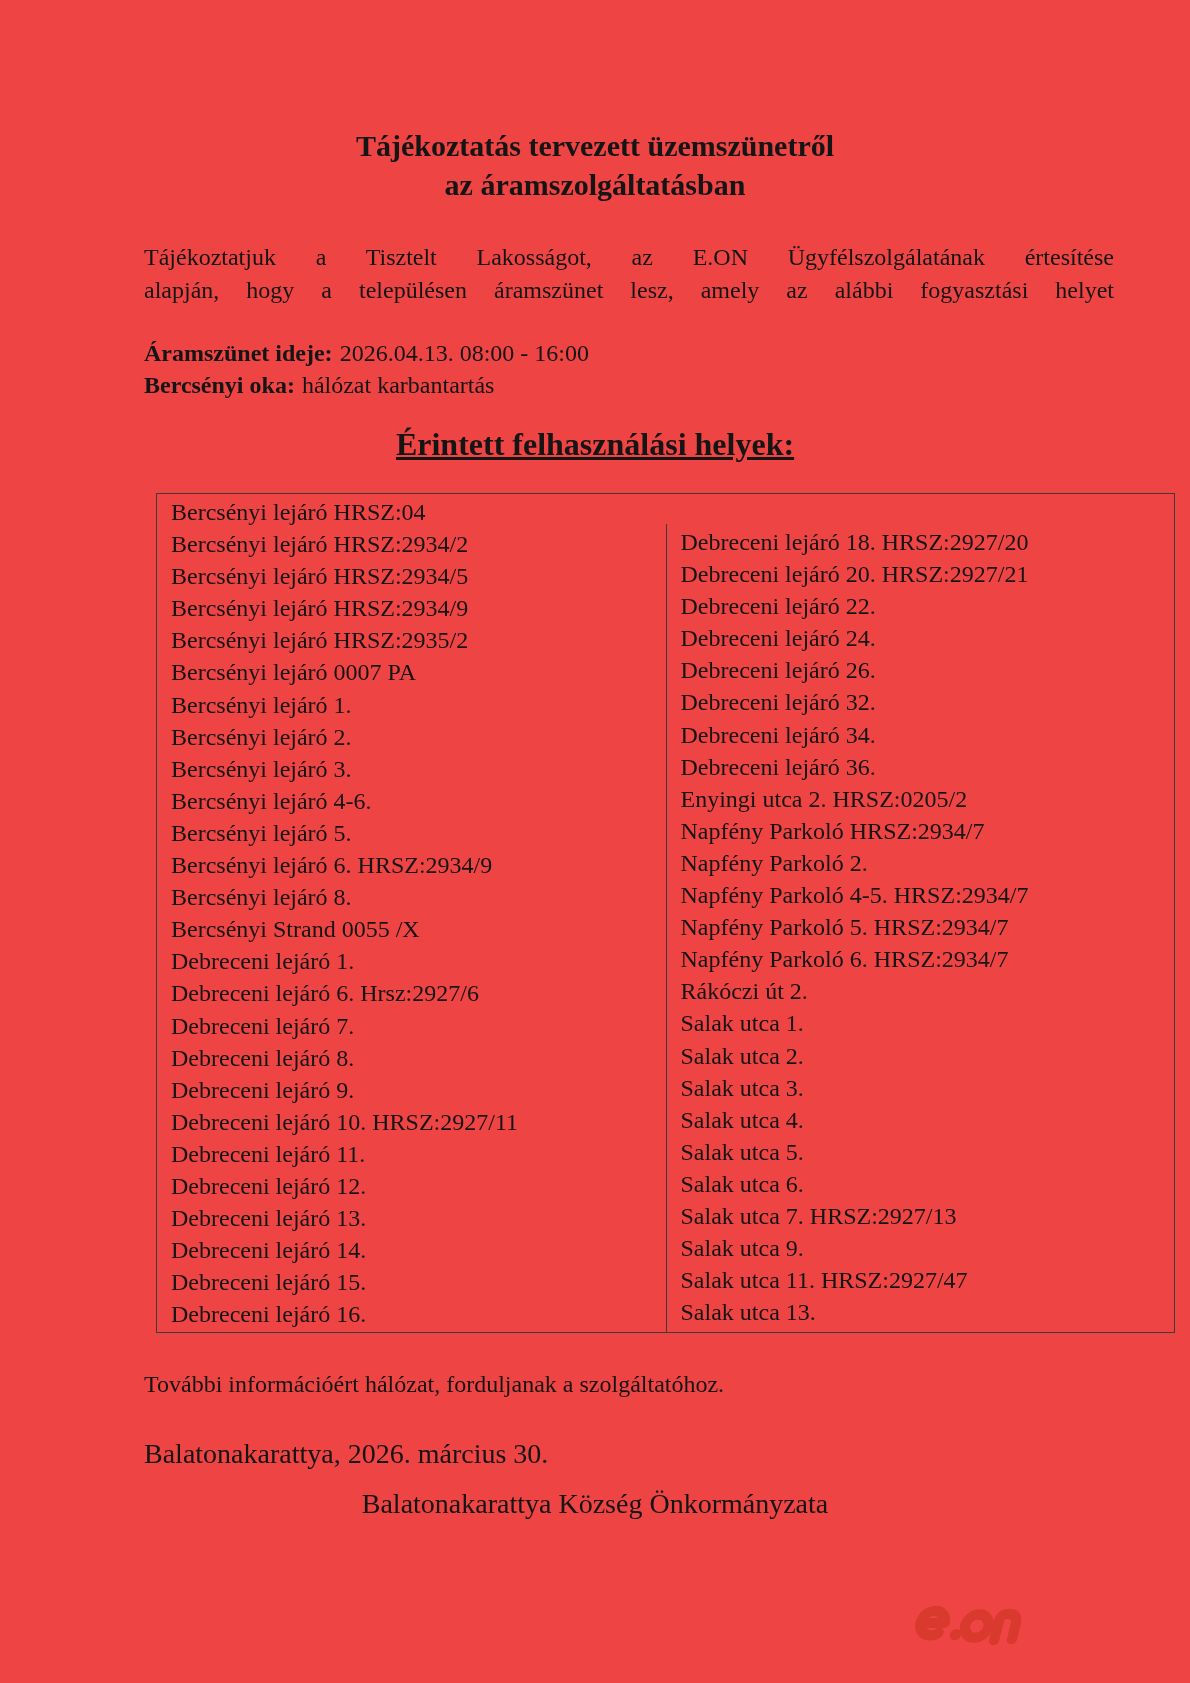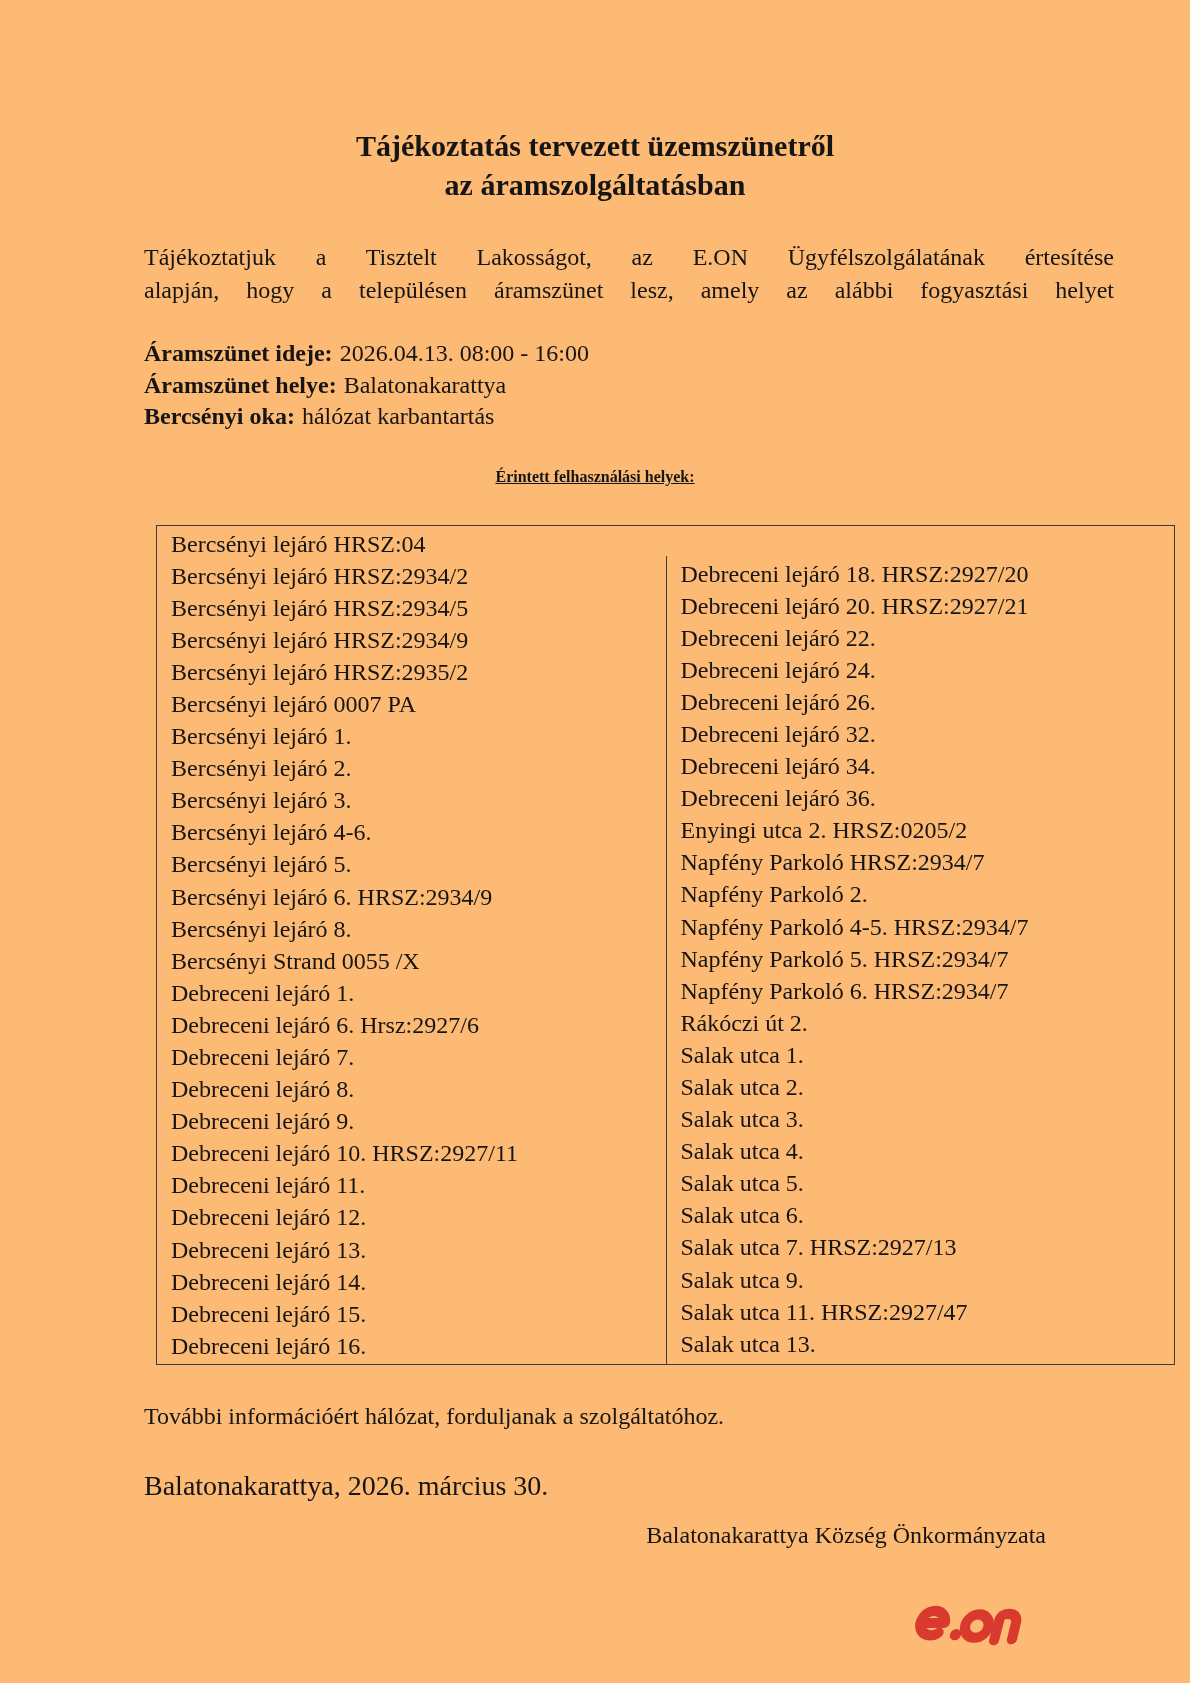--- a/index.html
+++ b/index.html
@@ -5,21 +5,21 @@
   * { margin:0; padding:0; box-sizing:border-box; }
   html,body { background:#ffffff; }
   body {
     width:1190px; height:1683px;
     font-family:"Liberation Serif", "DejaVu Serif", serif;
     color:#151515;
   }
   .page {
     position:relative;
     width:1190px; height:1683px;
-    background:#fdba74;
+    background:#ef4444;
     overflow:hidden;
   }
   .doc-title {
     margin:126px 144px 0 144px;
     text-align:center;
     font-size:30px;
     font-weight:700;
     line-height:39px;
   }
   .intro {
@@ -34,21 +34,21 @@
   .details {
     margin:31px 144px 0 144px;
     font-size:24px;
     line-height:31.5px;
   }
   .detail-label { font-weight:700; }
   .detail-value { margin-left:7px; }
   .section-heading {
     margin:28px 144px 0 144px;
     text-align:center;
-    font-size:16px;
+    font-size:32px;
     font-weight:700;
     text-decoration:underline;
     line-height:31px;
   }
   .locations-table {
     margin:33px 0 0 156px;
     width:1019px;
     height:840px;
     border:1px solid #3c3c3c;
     display:flex;
@@ -67,22 +67,22 @@
     font-size:24px;
     line-height:33px;
   }
   .dateline {
     margin:36px 144px 0 144px;
     font-size:28px;
     line-height:33px;
   }
   .signature {
     margin:17px 144px 0 144px;
-    text-align:right;
-    font-size:24px;
+    text-align:center;
+    font-size:28px;
     line-height:33px;
   }
   .eon-logo {
     position:absolute;
     left:905px;
     top:1595px;
     width:132px;
     height:52px;
   }
 </style>
@@ -97,23 +97,20 @@
   </div>
 
   <div class="intro">
     <div class="just">Tájékoztatjuk a Tisztelt Lakosságot, az E.ON Ügyfélszolgálatának értesítése</div>
     <div class="just">alapján, hogy a településen áramszünet lesz, amely az alábbi fogyasztási helyet</div>
   </div>
 
   <div class="details">
     <div>
       <span class="detail-label">Áramszünet ideje:</span><span class="detail-value">2026.04.13. 08:00 - 16:00</span>
-    </div>
-    <div>
-      <span class="detail-label">Áramszünet helye:</span><span class="detail-value">Balatonakarattya</span>
     </div>
     <div>
       <span class="detail-label">Bercsényi oka:</span><span class="detail-value">hálózat karbantartás</span>
     </div>
   </div>
 
   <div class="section-heading">Érintett felhasználási helyek:</div>
 
   <div class="locations-table">
     <div class="loc-col">Bercsényi lejáró HRSZ:04

